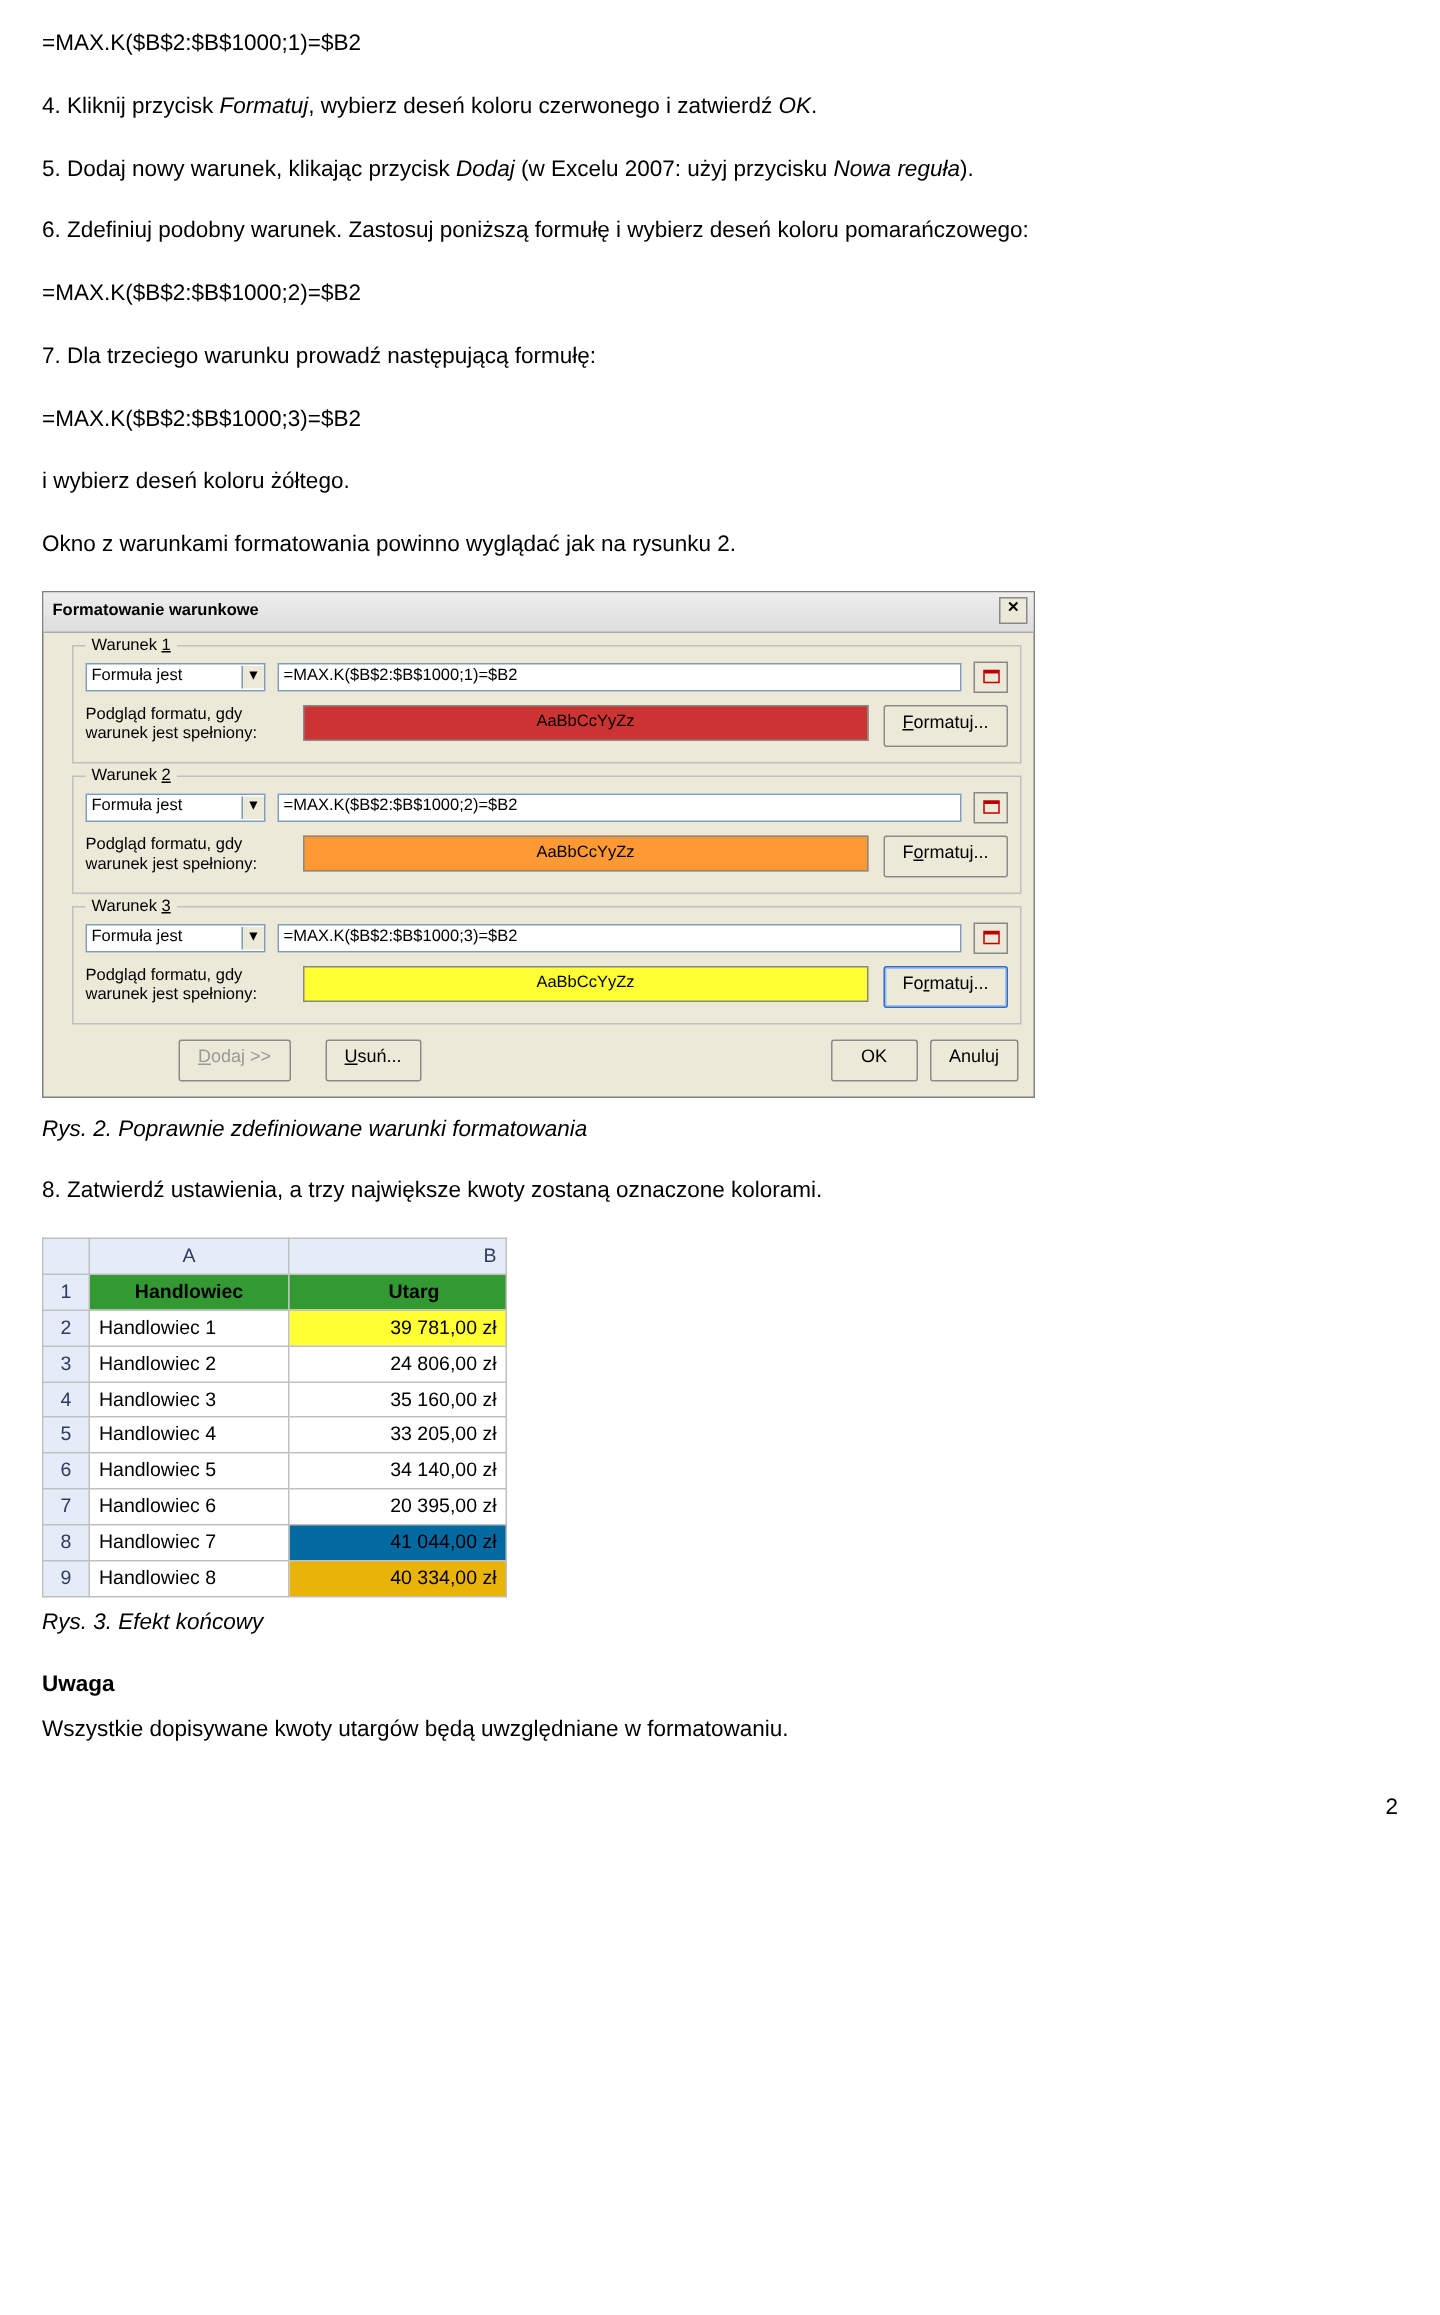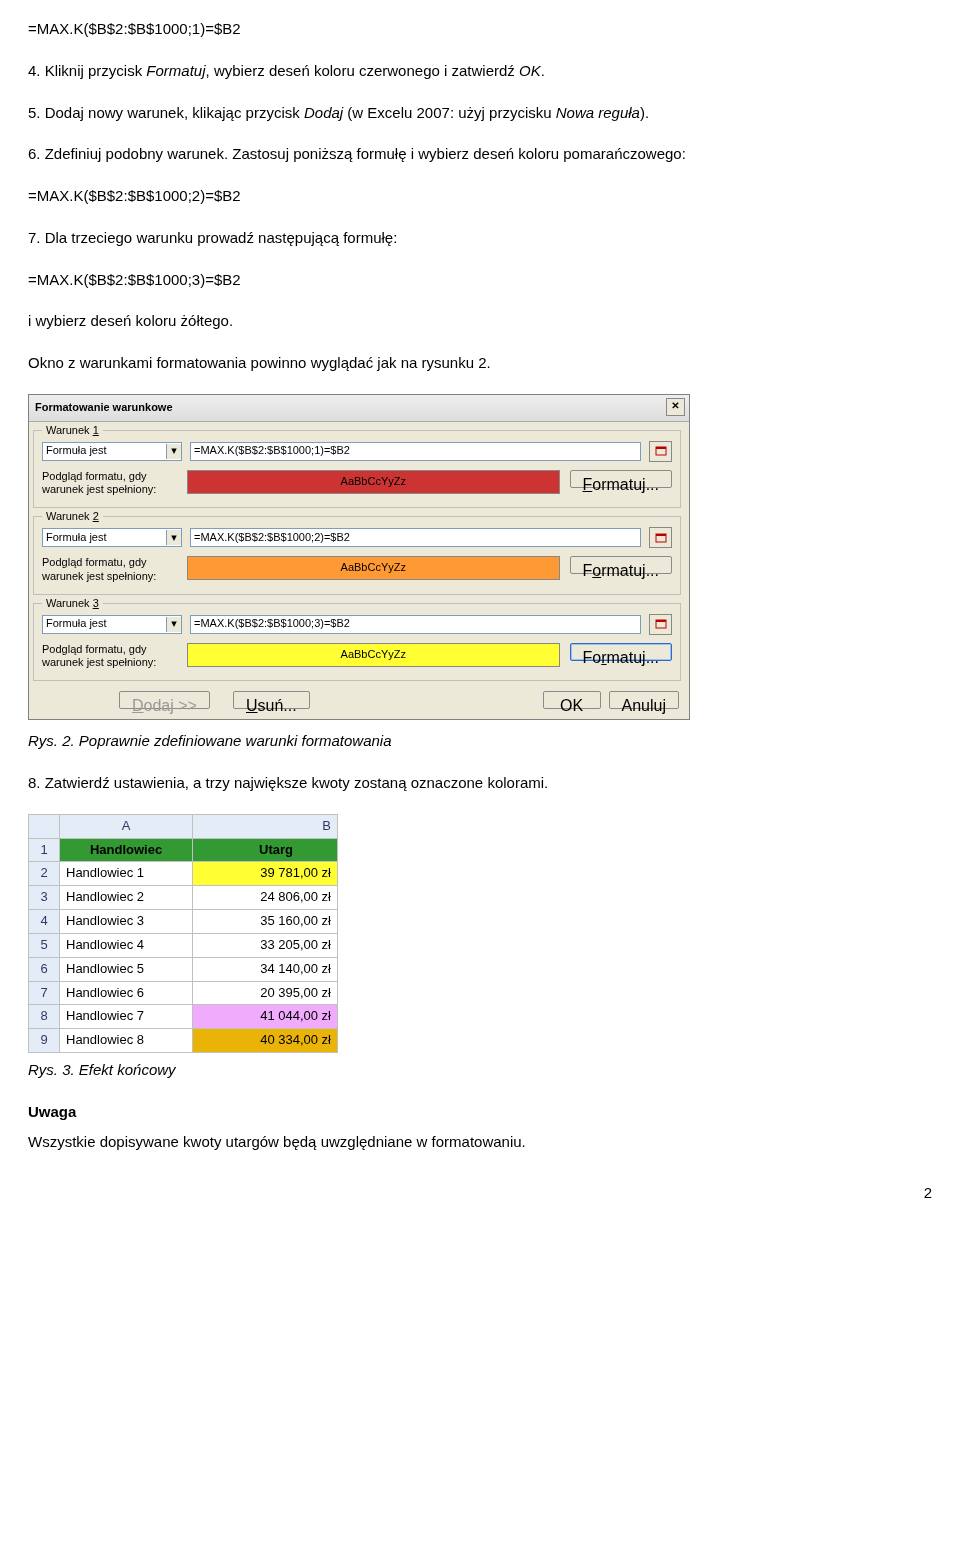--- a/index.html
+++ b/index.html
@@ -43,42 +43,42 @@
     width: 17px; height: 16px;
     background: #ECE9D8;
     border: 1px solid #888;
     text-align: center;
     line-height: 14px;
     font-family: Arial;
     font-size: 10px;
   }
   .groupbox {
     border: 1px solid #bfbfbf;
-    margin: 8px 8px 4px 4px;
+    margin: 8px 8px 4px 19px;
     padding: 10px 8px 10px 8px;
     position: relative;
   }
   .groupbox .legend {
     position: absolute;
     top: -8px;
     left: 8px;
     background: #ECE9D8;
     padding: 0 4px;
   }
   .legend .underline { text-decoration: underline; }
   .row1 { display: flex; align-items: center; gap: 8px; margin-bottom: 8px; }
   .dropdown, .txtinput {
     background: #fff;
     border: 1px solid #7f9db9;
     height: 19px;
     font-size: 11px;
     padding: 1px 3px;
     box-sizing: border-box;
   }
-  .dropdown { width: 140px; display: flex; align-items: center; justify-content: space-between; }
+  .dropdown { width: 120px; display: flex; align-items: center; justify-content: space-between; }
   .dropdown .chev {
     width: 14px; height: 15px;
     background: #ECE9D8;
     border-left: 1px solid #7f9db9;
     display: flex; align-items: center; justify-content: center;
     margin-right: -3px;
   }
   .txtinput { flex: 1; display: flex; align-items: center; }
   .refedit {
     width: 21px; height: 19px;
@@ -96,23 +96,23 @@
     align-items: center;
     justify-content: center;
     font-size: 11px;
     color: #000;
   }
   .btn {
     background: #ECE9D8;
     border: 1px solid #8b8b8b;
     border-radius: 2px;
     padding: 2px 12px;
-    font-size: 16px;
+    font-size: 12px;
     min-width: 58px;
-    height: 18px;
+    height: 28px;
     box-sizing: border-box;
     text-align: center;
     cursor: default;
   }
   .btn.focused { border: 1px solid #3169c6; box-shadow: 0 0 0 1px #99c2f2 inset; }
   .btn.disabled { color: #999; }
   .dlg-buttons { display: flex; gap: 8px; justify-content: flex-end; padding: 6px 10px 10px 10px; }
   .dlg-buttons .left { margin-right: auto; display: flex; gap: 23px; margin-left: 80px;}
   .preview.red { background: #CC3333; color: #000; }
   .preview.orange { background: #FF9933; color: #000; }
@@ -146,21 +146,21 @@
   }
   .sheet .hdrcell {
     background: #339933;
     color: #000000;
     font-weight: bold;
     text-align: center;
   }
   .sheet .colA { width: 120px; }
   .sheet .colB { width: 110px; text-align: right; }
   .hl-yellow { background: #FFFF33; }
-  .hl-red { background: #f0abfc; margin-left: 24px; }
+  .hl-red { background: #0369a1; margin-left: 24px; }
   .hl-orange { background: #eab308; }
 </style>
 </head>
 <body>
 
 <p class="formula">=MAX.K($B$2:$B$1000;1)=$B2</p>
 
 <p class="para">
   <span>4. Kliknij przycisk <em>Formatuj</em>, wybierz deseń koloru czerwonego i zatwierdź <em>OK</em>.</span>
 </p>

